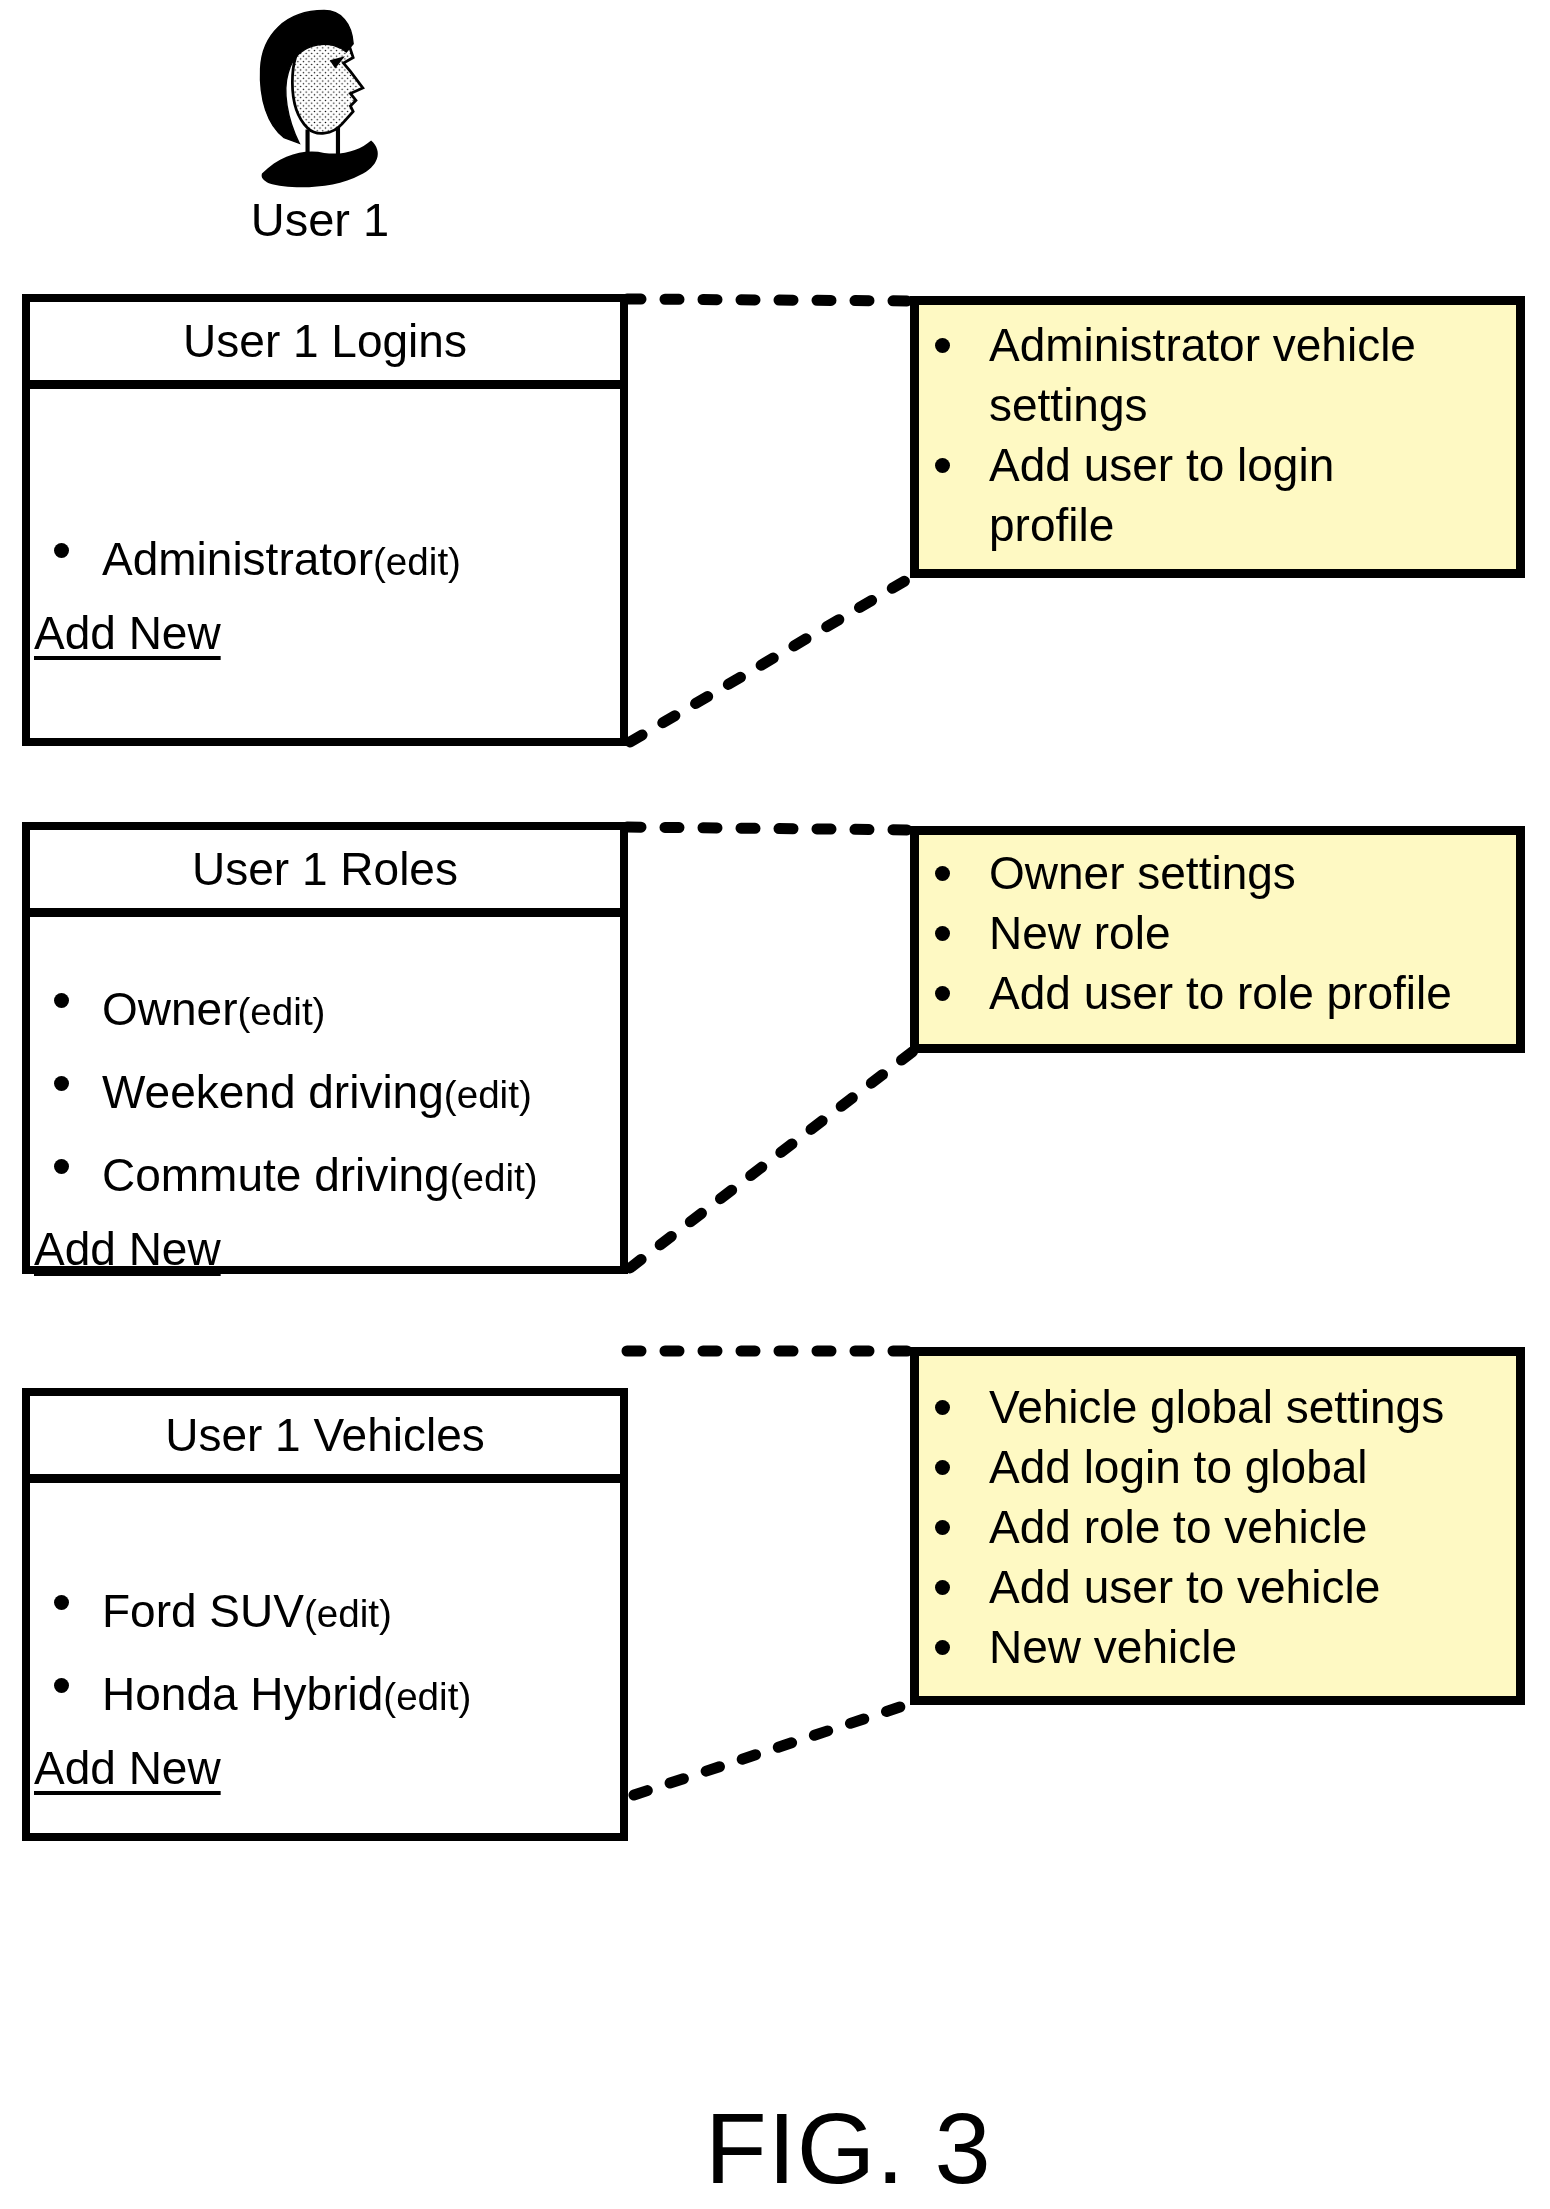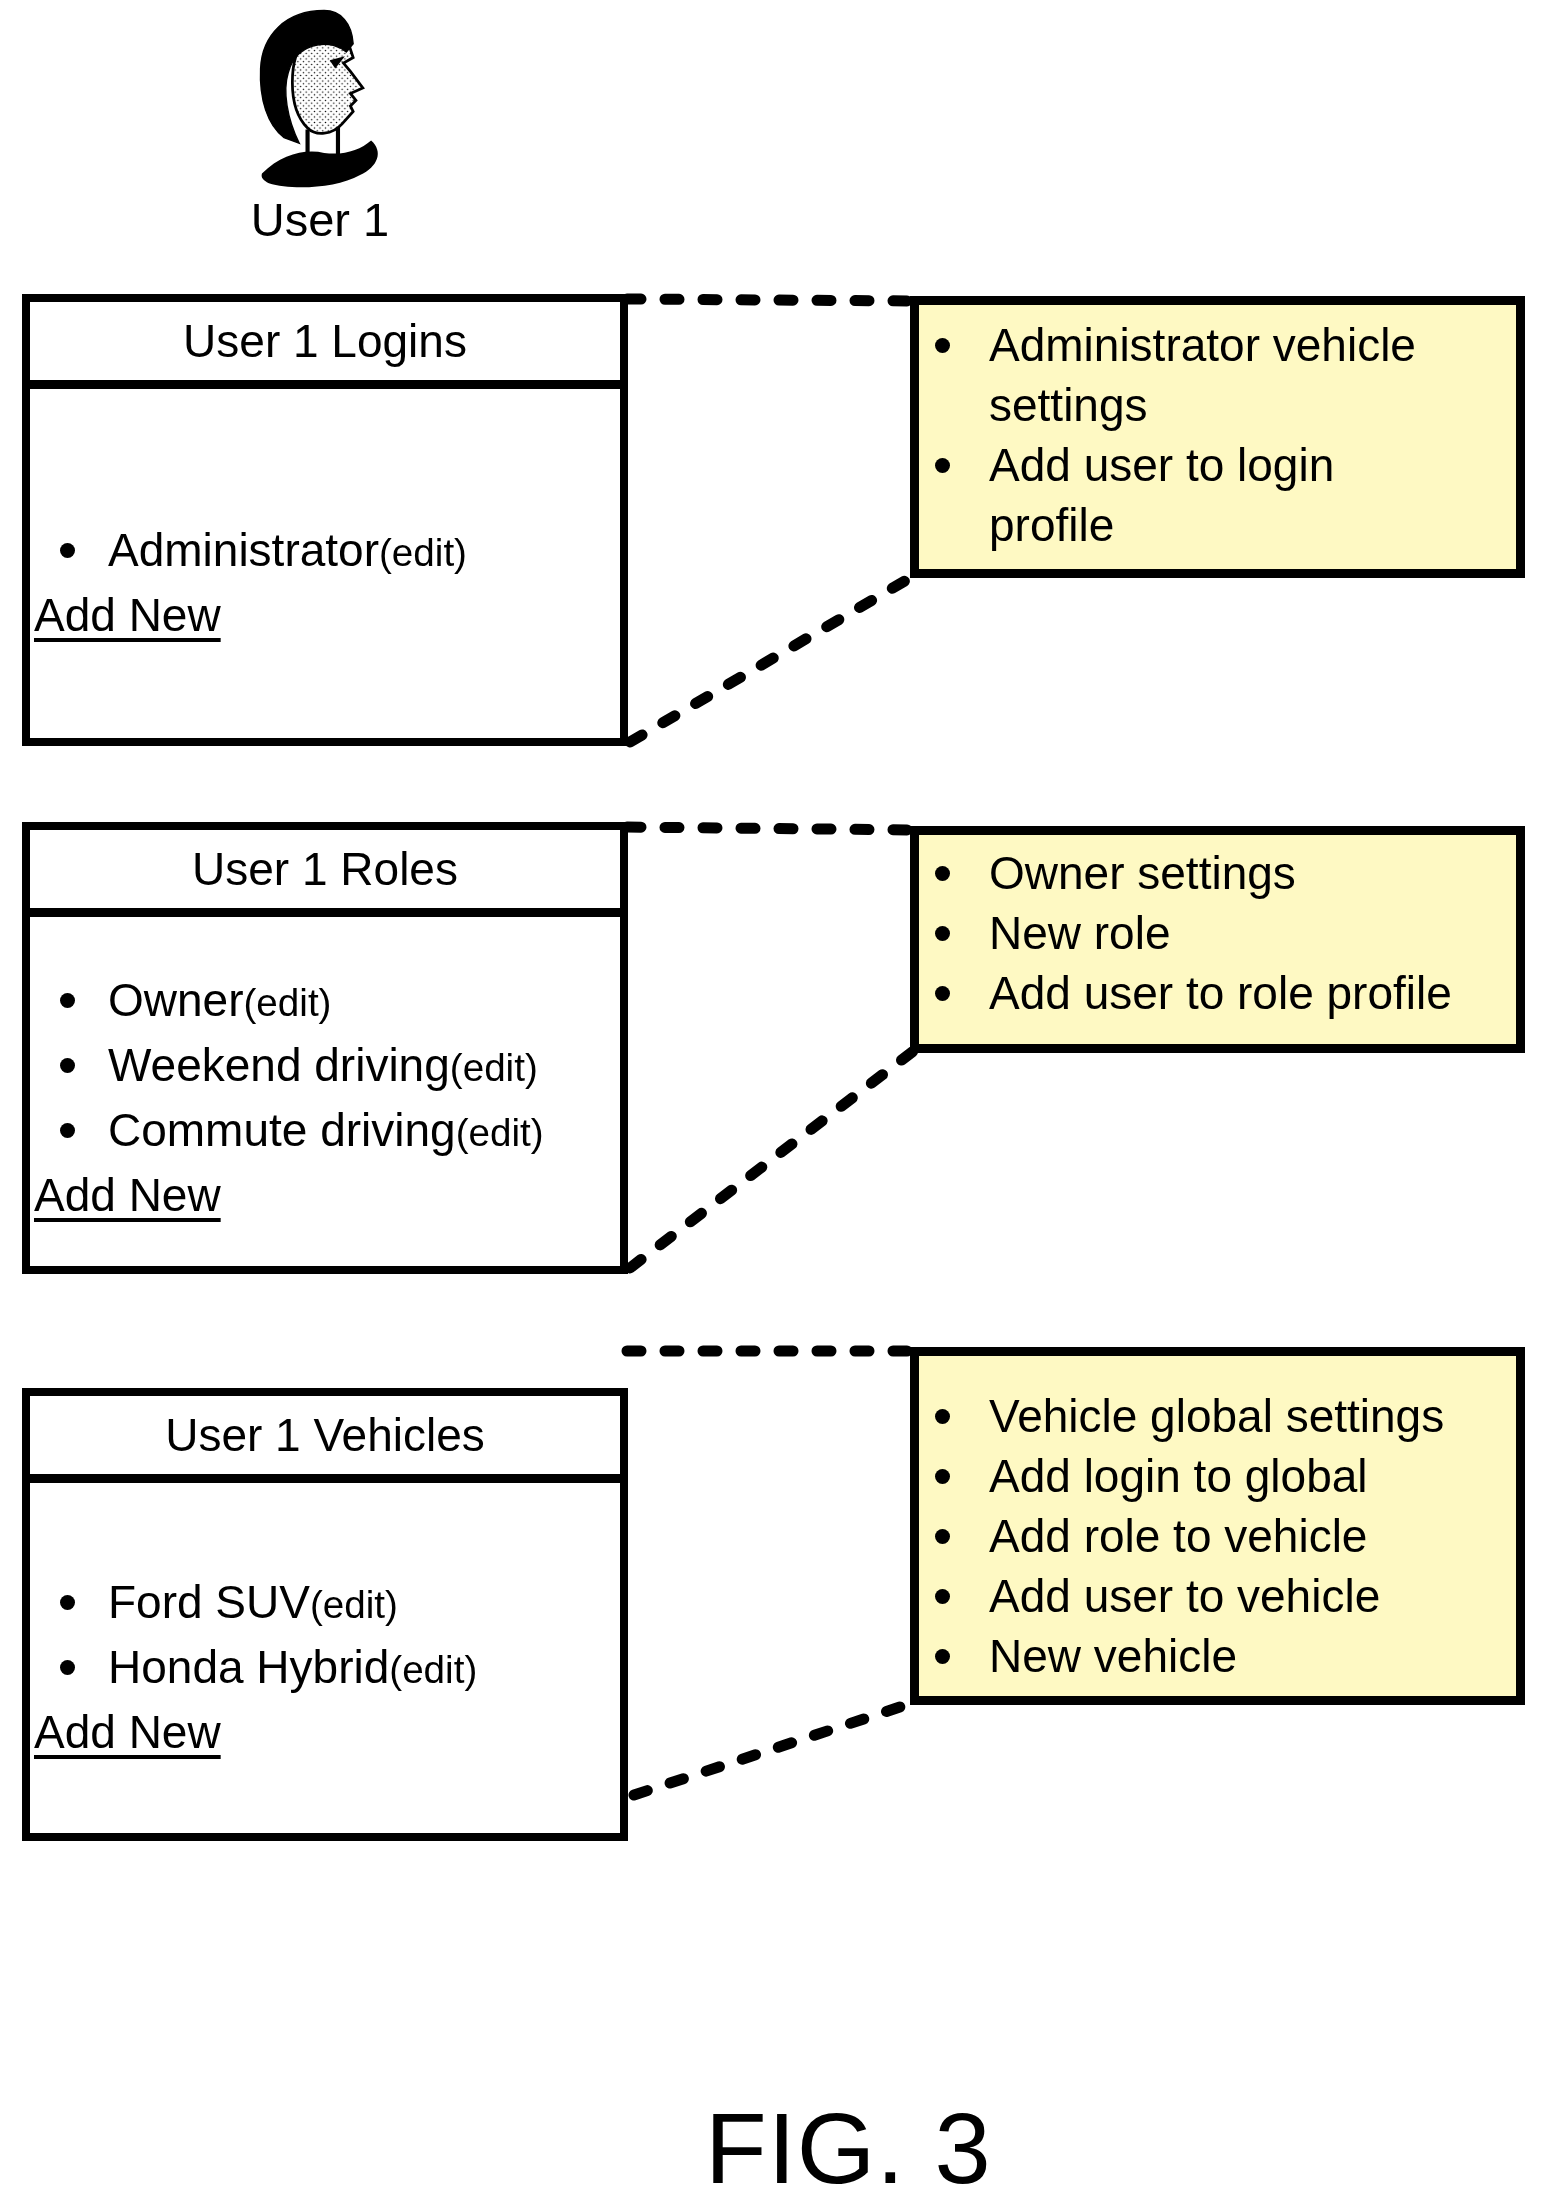--- a/index.html
+++ b/index.html
@@ -23,21 +23,21 @@
     position:absolute;left:22px;width:606px;
     border:8px solid #000;background:#fff;box-sizing:border-box;
   }
   .panel-header{
     height:78px;border-bottom:9px solid #000;
     display:flex;align-items:center;justify-content:center;
     font-size:46px;
   }
   .panel-body{position:relative;font-size:46px;}
   .items{margin:0;}
-  .item{display:flex;align-items:flex-start;line-height:62px;padding-left:28px;}
+  .item{display:flex;align-items:flex-start;line-height:80px;padding-left:22px;}
   .dot{
     flex:0 0 auto;width:15px;height:15px;border-radius:50%;
     background:#000;margin:24px 33px 0 2px;
   }
   .item .text{white-space:nowrap;}
   .edit{font-size:0.84em;}
   .add-new{
     display:inline-block;margin-left:4px;line-height:62px;
     text-decoration:underline;text-decoration-thickness:4px;text-underline-offset:7px;
     color:#000;cursor:pointer;
@@ -173,21 +173,21 @@
         <div class="item">
           <span class="dot"></span>
           <span class="text"><span>Honda Hybrid</span><span class="edit">(edit)</span></span>
         </div>
       </div>
       <a class="add-new">Add New</a>
     </div>
   </div>
 
   <div class="rpanel rp3" style="top:1347px;height:358px;">
-    <div class="items" style="padding-top:30px;">
+    <div class="items" style="padding-top:21px;">
       <div class="item">
         <span class="dot"></span>
         <span class="text">Vehicle global settings</span>
       </div>
       <div class="item">
         <span class="dot"></span>
         <span class="text">Add login to global</span>
       </div>
       <div class="item">
         <span class="dot"></span>

